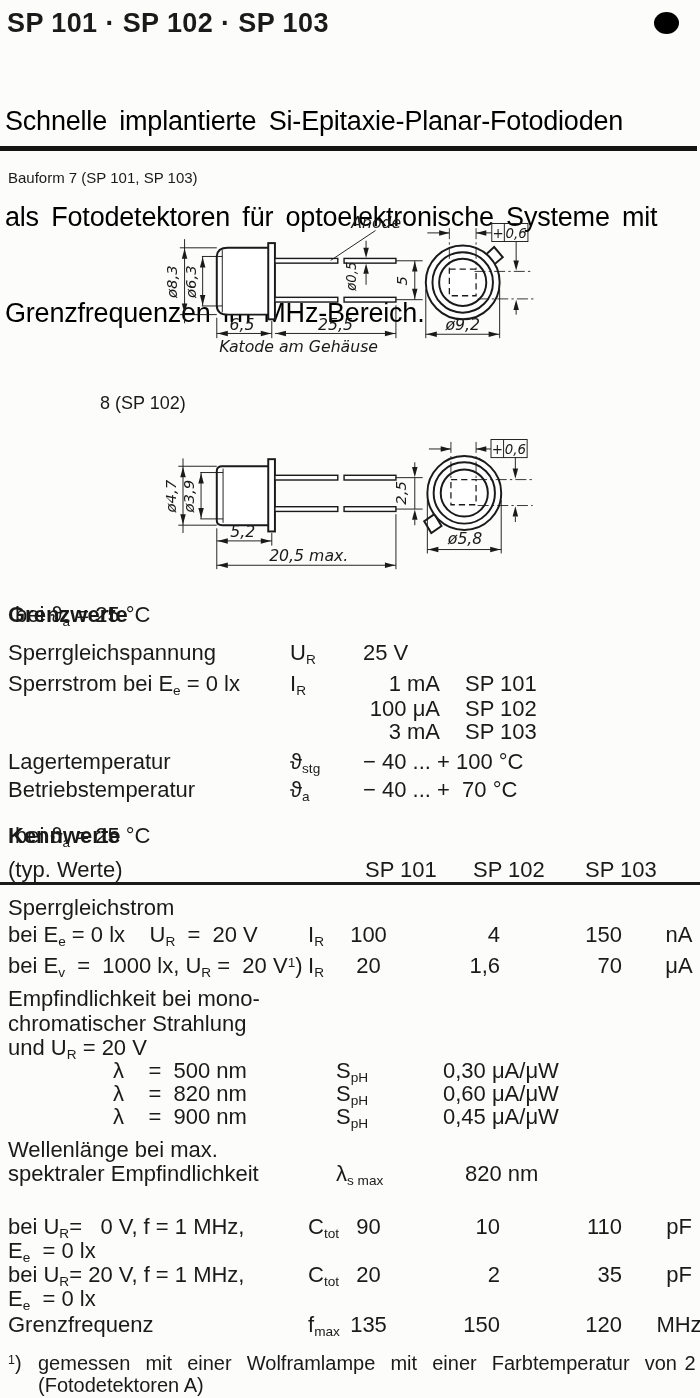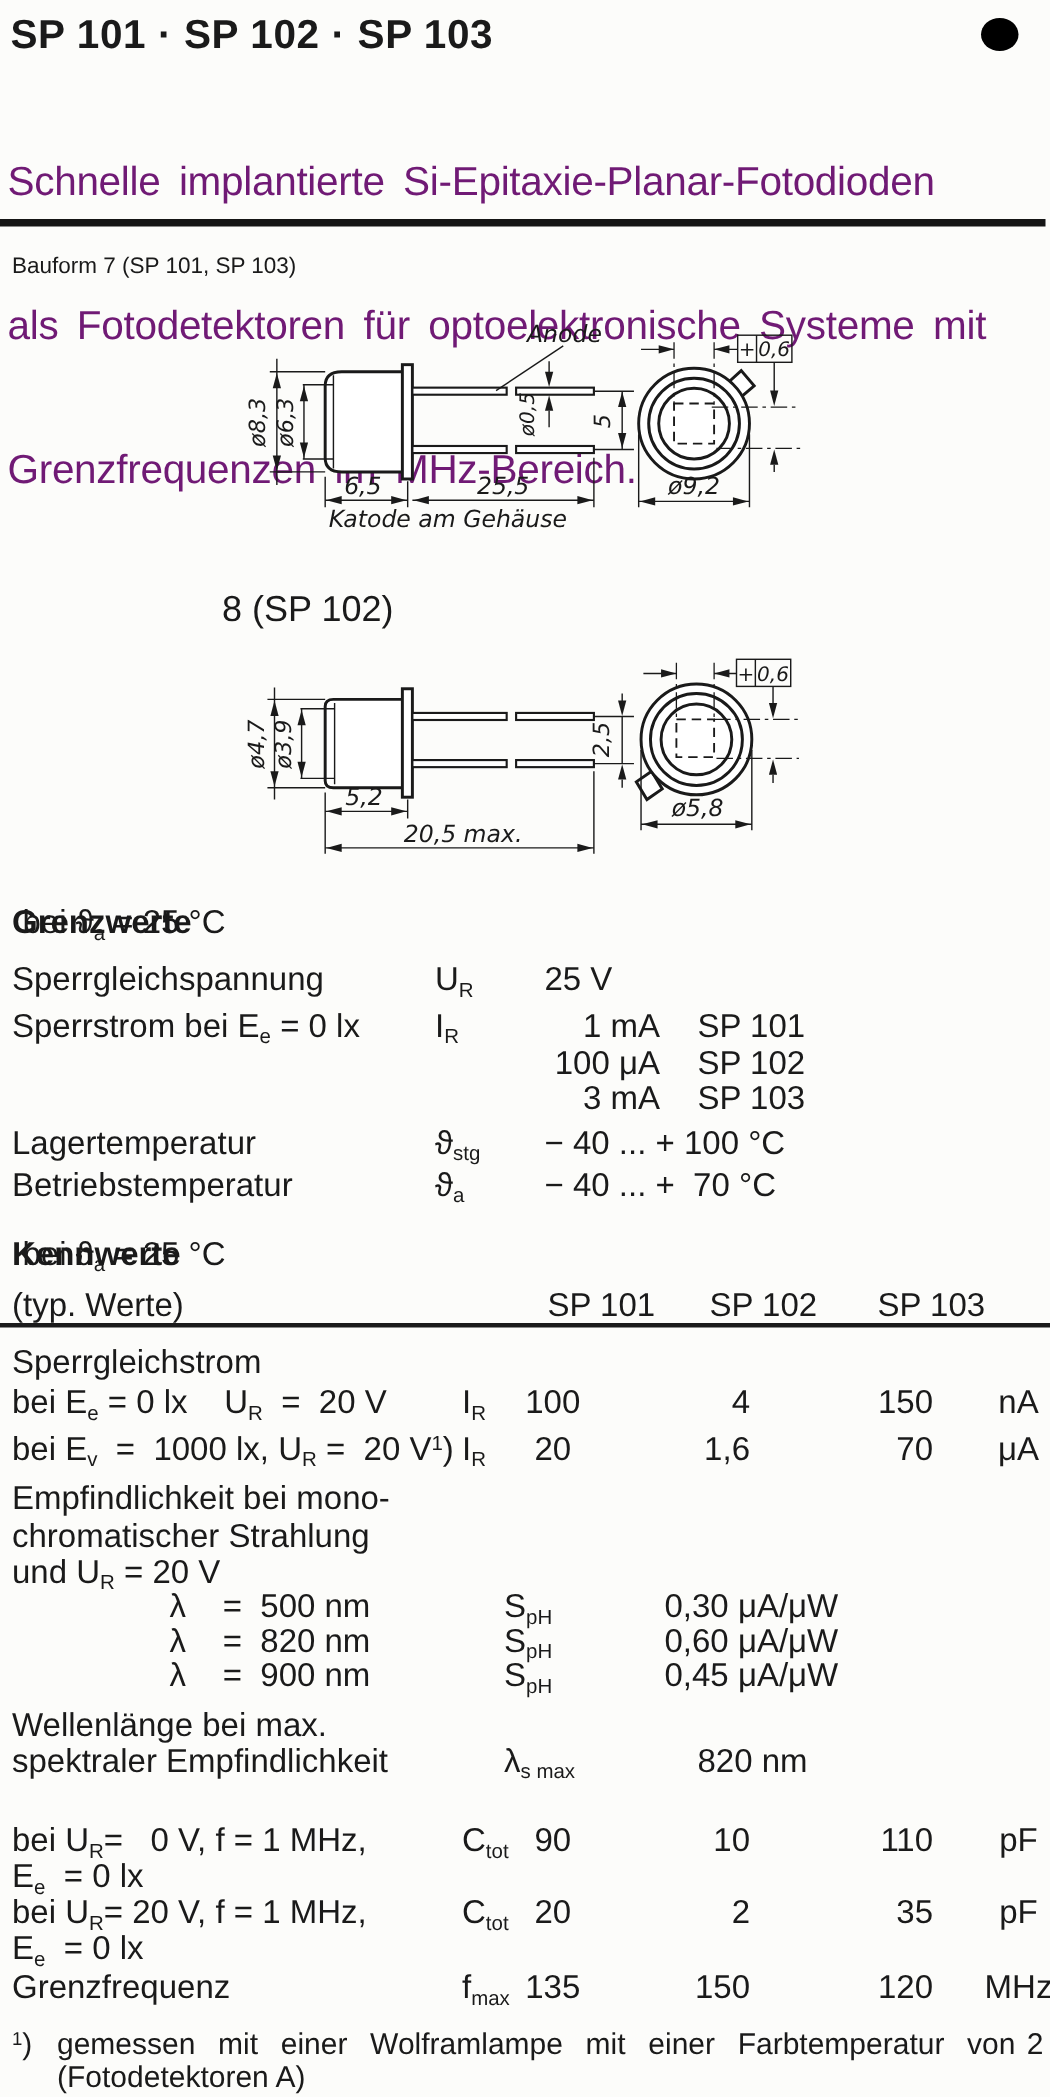--- a/index.html
+++ b/index.html
@@ -6,26 +6,26 @@
   .page{position:relative;width:700px;height:1398px;background:#fcfcfa;color:#1a1a1a;
         font-family:"Liberation Sans","DejaVu Sans",sans-serif;overflow:hidden;}
   .abs{position:absolute;}
   .pre, .pre *{white-space:pre;}
   sub{font-size:62%;vertical-align:-0.32em;line-height:0;}
   sup{font-size:62%;vertical-align:0.45em;line-height:0;}
 
   .title{left:7px;top:8px;font-size:27px;font-weight:700;letter-spacing:0.4px;}
   .dot{left:654px;top:12px;width:25px;height:22px;border-radius:50%;background:#000;}
   .subtitle{left:5px;top:41px;width:692px;font-size:27px;line-height:32px;
-            letter-spacing:-0.2px;word-spacing:5px;color:#701a75;}
+            letter-spacing:-0.2px;word-spacing:5px;color:#000000;}
   .rule-top{left:0;top:146px;width:697px;height:5px;background:#151515;}
   .rule-mid{left:0;top:882px;width:700px;height:3px;background:#1b1b1b;}
 
   .cap1{left:8px;top:169px;font-size:15px;}
-  .cap2{left:100px;top:393px;font-size:24px;margin-left:48px;}
+  .cap2{left:100px;top:393px;font-size:18px;}
 
   .row{left:0;width:700px;height:27px;font-size:22px;line-height:26px;}
   .row span{position:absolute;white-space:pre;}
   .p{left:8px;}        
   .gs{left:290px;}     
   .gv{left:363px;}     
   .mv{left:340px;width:100px;text-align:right;} 
   .dev{left:465px;}    
   .ks{left:308px;}     
   .sph{left:336px;}    

